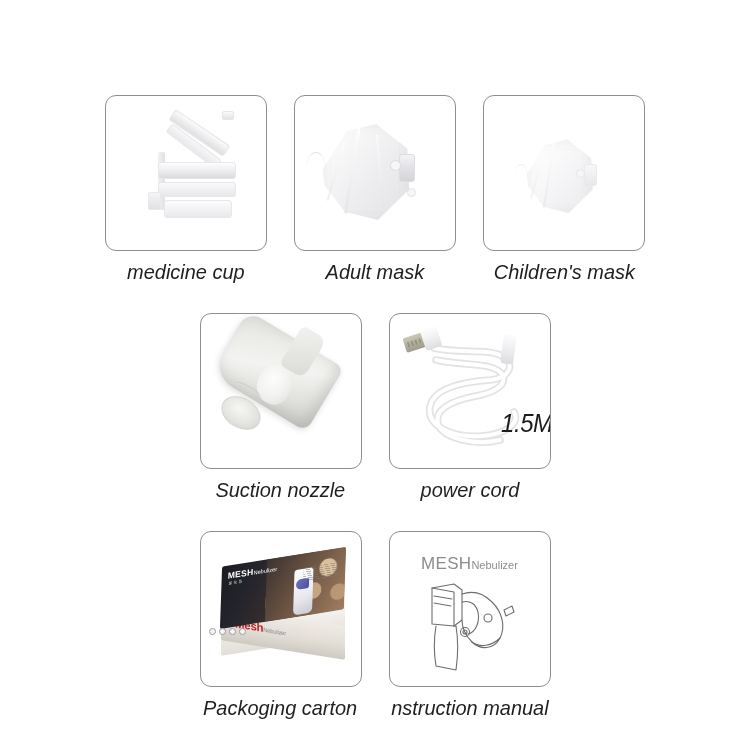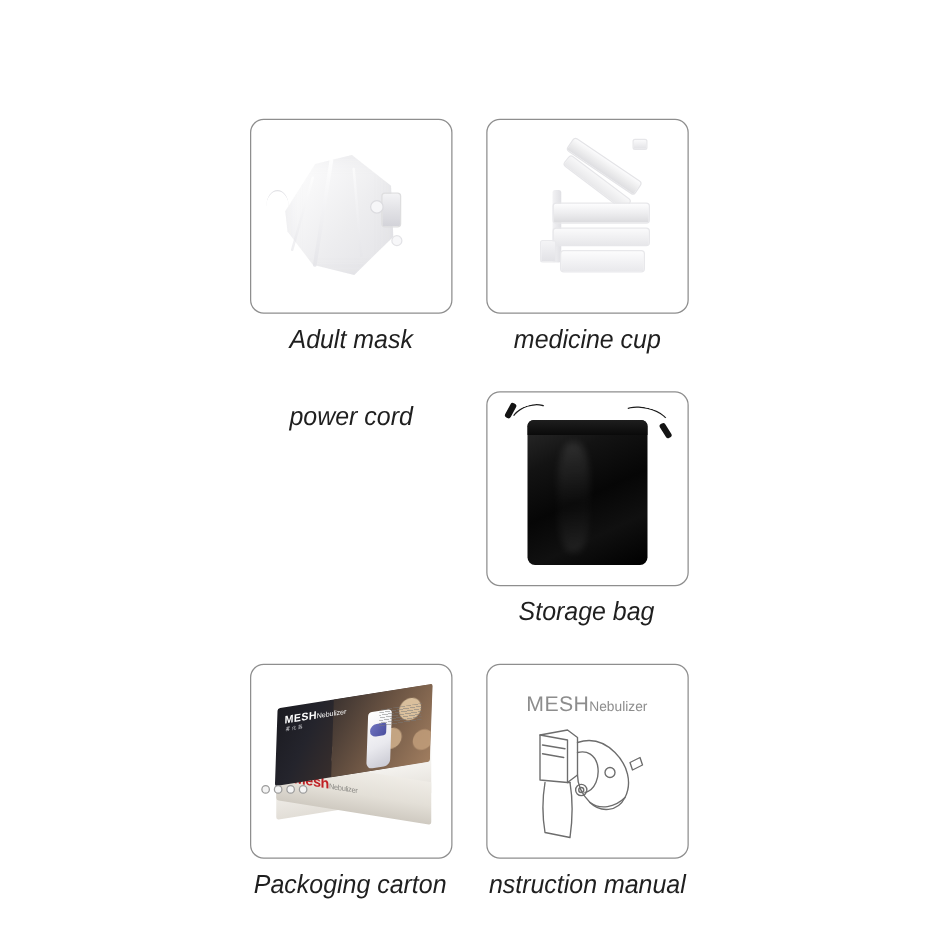--- a/index.html
+++ b/index.html
@@ -592,20 +592,38 @@
   #row3 .cell:first-child { margin-left: 0; }
 </style>
 </head>
 <body>
 
 <div id="page">
 
 
   <div class="row" id="row1">
 
+
+    <div class="cell">
+      <div class="card">
+        <div class="card-inner">
+          <div class="cup">
+            <div class="cup-arm"></div>
+            <div class="cup-arm2"></div>
+            <div class="cup-tip"></div>
+            <div class="cup-stem"></div>
+            <div class="cup-blk1"></div>
+            <div class="cup-blk2"></div>
+            <div class="cup-blk3"></div>
+            <div class="cup-lug"></div>
+          </div>
+        </div>
+      </div>
+      <div class="caption">medicine cup</div>
+    </div>
 
     <div class="cell">
       <div class="card">
         <div class="card-inner">
           <div class="mask-art">
             <div class="mask-cone" style="left:24px; top:26px; width:92px; height:102px;"></div>
             <div class="mask-fold" style="left:56px; top:30px; width:3px; height:88px; transform:rotate(9deg);"></div>
             <div class="mask-fold" style="left:40px; top:44px; width:2px; height:62px; transform:rotate(16deg); opacity:.7;"></div>
             <div class="mask-fold" style="left:84px; top:38px; width:2px; height:72px; transform:rotate(-5deg); opacity:.65;"></div>
             <div class="mask-port" style="left:104px; top:58px; width:16px; height:28px;"></div>
@@ -614,61 +632,78 @@
             <div class="mask-ring" style="left:112px; top:92px; width:9px; height:9px; opacity:.8;"></div>
           </div>
         </div>
       </div>
       <div class="caption">Adult mask</div>
     </div>
 
     <div class="cell">
       <div class="card">
         <div class="card-inner">
-          <div class="cup">
-            <div class="cup-arm"></div>
-            <div class="cup-arm2"></div>
-            <div class="cup-tip"></div>
-            <div class="cup-stem"></div>
-            <div class="cup-blk1"></div>
-            <div class="cup-blk2"></div>
-            <div class="cup-blk3"></div>
-            <div class="cup-lug"></div>
+          <div class="mask-art">
+            <div class="mask-cone" style="left:40px; top:42px; width:70px; height:78px; border-color:#f0f0f2; background:linear-gradient(130deg, rgba(255,255,255,0.99) 0%, #fafafb 34%, #f2f2f4 66%, #eaeaee 100%);"></div>
+            <div class="mask-fold" style="left:64px; top:46px; width:2.4px; height:66px; transform:rotate(9deg); opacity:.8;"></div>
+            <div class="mask-fold" style="left:52px; top:58px; width:2px; height:46px; transform:rotate(16deg); opacity:.55;"></div>
+            <div class="mask-port" style="left:100px; top:68px; width:13px; height:22px; background:linear-gradient(180deg,#f7f7f9,#e8e8ec); border-color:#eaeaee;"></div>
+            <div class="mask-ring" style="left:92px; top:73px; width:9px; height:9px; border-color:#e7e7eb;"></div>
+            <div class="mask-strap" style="left:30px; top:68px; width:14px; height:20px; border-color:#eeeef1;"></div>
           </div>
         </div>
       </div>
-      <div class="caption">medicine cup</div>
+      <div class="caption">Children's mask</div>
     </div>
-
   </div>
 
   <div class="row" id="row2">
-
-
-
-    <div class="cell">
-      <div class="caption">power cord</div>
-    </div>
 
     <div class="cell">
       <div class="card">
         <div class="card-inner">
-          <div class="bag">
-            <div class="bag-string" style="left:18px; top:10px; width:34px; height:22px; transform:rotate(-18deg);"></div>
-            <div class="bag-tip" style="left:16px; top:8px; transform:rotate(28deg);"></div>
-            <div class="bag-string" style="left:106px; top:12px; width:40px; height:20px; transform:rotate(14deg) scaleX(-1);"></div>
-            <div class="bag-tip" style="left:140px; top:24px; transform:rotate(-32deg);"></div>
-            <div class="bag-body"></div>
-            <div class="bag-top"></div>
-            <div class="bag-sheen"></div>
+          <div class="noz-body">
+            <div class="noz-main"></div>
+            <div class="noz-mouth"></div>
+            <div class="noz-bump"></div>
+            <div class="noz-seam"></div>
+            <div class="noz-hole"></div>
           </div>
         </div>
       </div>
-      <div class="caption">Storage bag</div>
+      <div class="caption">Suction nozzle</div>
     </div>
+
+
+    <div class="cell">
+      <div class="card">
+        <div class="card-inner">
+          <div class="cord">
+            <svg width="162" height="156" viewBox="0 0 162 156">
+              <g fill="none" stroke="#e3e3e6" stroke-width="7.5" stroke-linecap="round">
+                <path d="M44 34 C 70 40, 96 34, 112 42 C 126 50, 120 64, 100 66 C 72 68, 44 74, 40 92 C 36 112, 62 124, 92 122 C 118 120, 130 108, 124 98"></path>
+                <path d="M46 46 C 74 52, 98 48, 110 58 C 120 68, 108 78, 86 82 C 60 87, 44 96, 48 110 C 52 124, 84 132, 110 126"></path>
+              </g>
+              <g fill="none" stroke="#ffffff" stroke-width="4" stroke-linecap="round">
+                <path d="M44 34 C 70 40, 96 34, 112 42 C 126 50, 120 64, 100 66 C 72 68, 44 74, 40 92 C 36 112, 62 124, 92 122 C 118 120, 130 108, 124 98"></path>
+                <path d="M46 46 C 74 52, 98 48, 110 58 C 120 68, 108 78, 86 82 C 60 87, 44 96, 48 110 C 52 124, 84 132, 110 126"></path>
+              </g>
+            </svg>
+            <div class="usb-plug">
+              <div class="usb-metal"></div>
+              <div class="usb-shell"></div>
+            </div>
+            <div class="cord-tip"></div>
+            <div class="cord-label">1.5M</div>
+          </div>
+        </div>
+      </div>
+      <div class="caption">power cord</div>
+    </div>
+
   </div>
 
   <div class="row" id="row3">
 
     <div class="cell">
       <div class="card">
         <div class="card-inner">
           <div class="box">
             <div class="box-side"></div>
             <div class="box-front">

